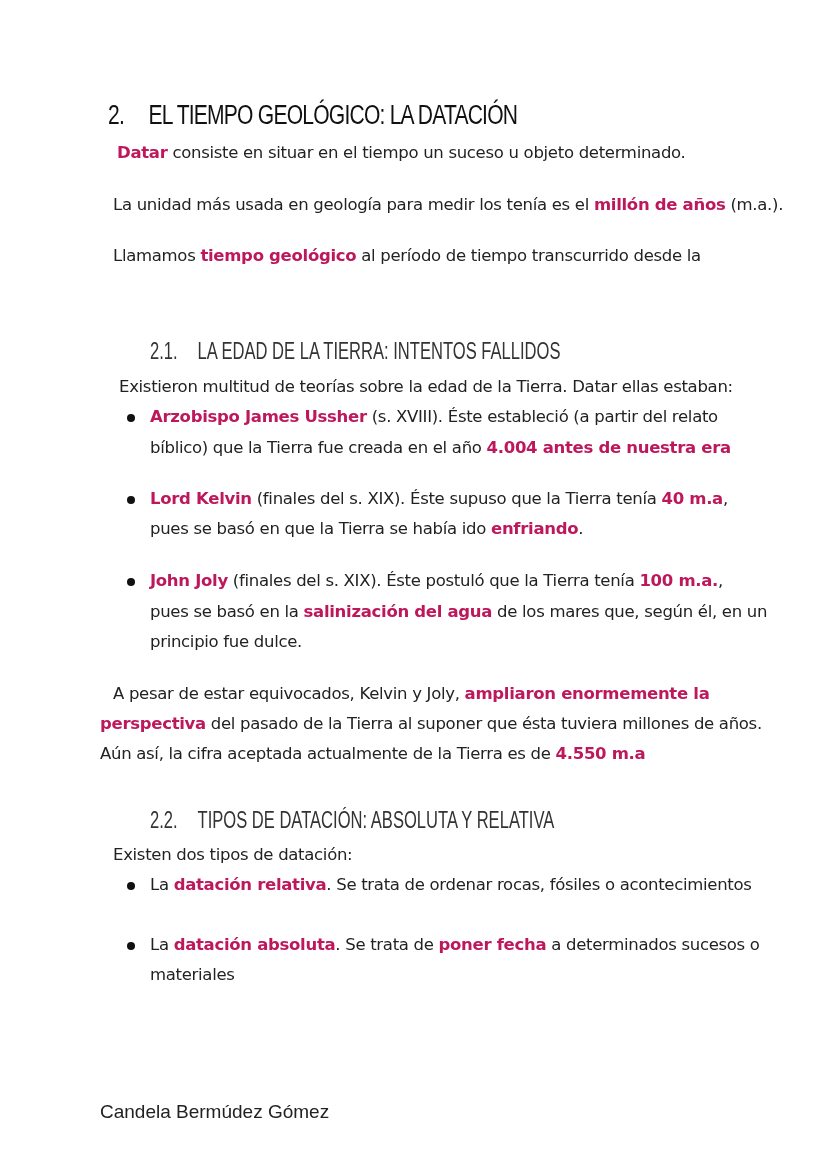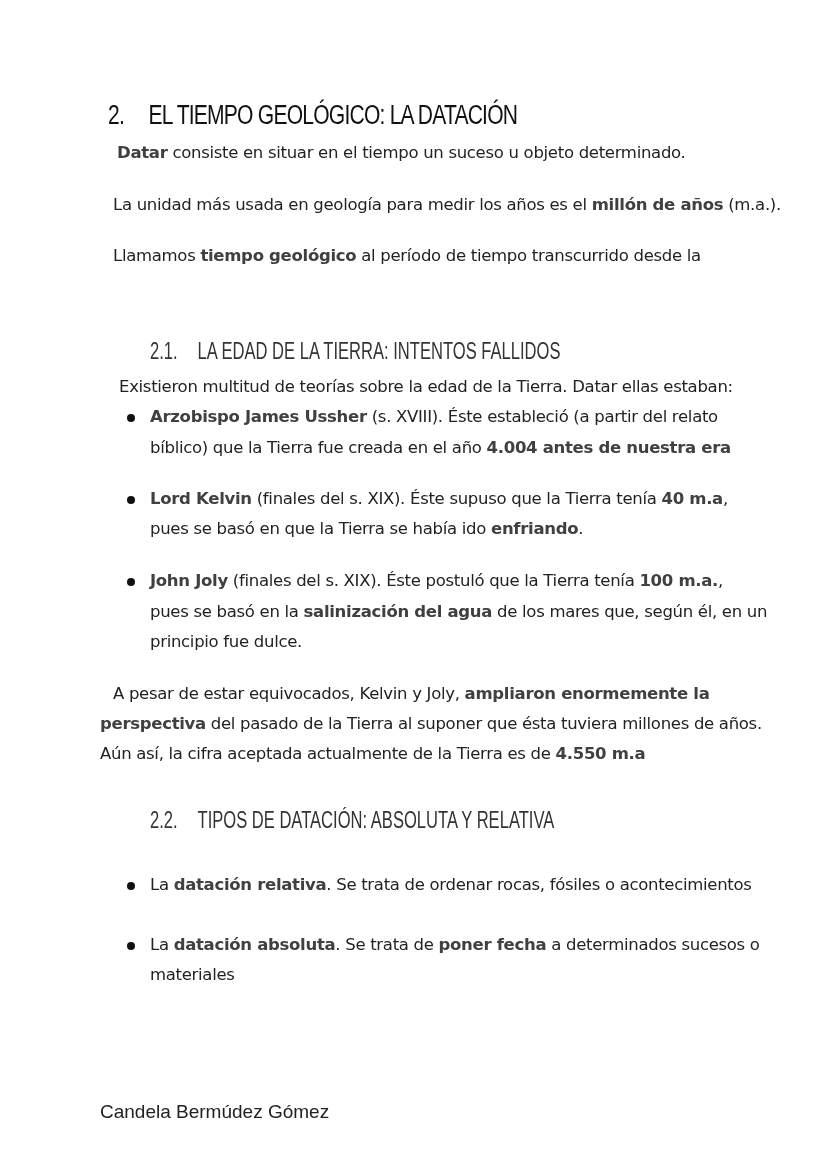--- a/index.html
+++ b/index.html
@@ -9,40 +9,40 @@
     .h1 { position: absolute; left: 108px; top: 100px; font-family: "Liberation Sans Narrow", "Liberation Sans", sans-serif;
           font-size: 27px; letter-spacing: -1px; transform: scaleX(0.78); transform-origin: left center;
           color: #111; white-space: nowrap; }
     .h1 .num { display: inline-block; width: 52px; }
     .h2 { position: absolute; left: 150px; font-family: "Liberation Sans", sans-serif;
           font-size: 23px; transform: scaleX(0.72); transform-origin: left center; color: #333;
           white-space: nowrap; font-weight: normal; letter-spacing: 0px; }
     .h2 .num { display: inline-block; width: 66px; }
     .p { position: absolute; font-size: 16.5px; line-height: 30px; color: #222;
          font-family: "DejaVu Sans", sans-serif; white-space: nowrap; letter-spacing: -0.3px; }
-    .p b { font-weight: bold; color: #404040; }
+    .p b { font-weight: bold; color: #be185d; }
     .bullet { position: absolute; width: 8px; height: 8px; border-radius: 50%; background: #111; }
     .footer { position: absolute; left: 100px; top: 1101px; font-family: "Liberation Sans", sans-serif;
               font-size: 19px; color: #222; }
   </style>
 </head>
 <body>
 
 <div class="page">
 
   <div class="h1">
     <span class="num">2.</span><span>EL TIEMPO GEOLÓGICO: LA DATACIÓN</span>
   </div>
 
   <div class="p" style="left:117px; top:138px;">
     <b>Datar</b><span> consiste en situar en el tiempo un suceso u objeto determinado.</span>
   </div>
 
   <div class="p" style="left:113px; top:190px;">
-    <span>La unidad más usada en geología para medir los años es el </span><b>millón de años</b><span> (m.a.).</span>
+    <span>La unidad más usada en geología para medir los tenía es el </span><b>millón de años</b><span> (m.a.).</span>
   </div>
 
   <div class="p" style="left:113px; top:241px;">
     <span>Llamamos </span><b>tiempo geológico</b><span> al período de tiempo transcurrido desde la</span>
   </div>
 
   <div class="h2" style="top:338px;">
     <span class="num">2.1.</span><span>LA EDAD DE LA TIERRA: INTENTOS FALLIDOS</span>
   </div>
 
@@ -80,20 +80,21 @@
     <b>perspectiva</b><span> del pasado de la Tierra al suponer que ésta tuviera millones de años.</span>
   </div>
   <div class="p" style="left:100px; top:739px;">
     <span>Aún así, la cifra aceptada actualmente de la Tierra es de </span><b>4.550 m.a</b>
   </div>
 
   <div class="h2" style="top:807px;">
     <span class="num">2.2.</span><span>TIPOS DE DATACIÓN: ABSOLUTA Y RELATIVA</span>
   </div>
 
+  <div class="p" style="left:113px; top:840px;">Existen dos tipos de datación:</div>
 
   <div class="bullet" style="left:127px; top:882px;"></div>
   <div class="p" style="left:150px; top:870px;">
     <span>La </span><b>datación relativa</b><span>. Se trata de ordenar rocas, fósiles o acontecimientos</span>
   </div>
 
   <div class="bullet" style="left:127px; top:942px;"></div>
   <div class="p" style="left:150px; top:930px;">
     <span>La </span><b>datación absoluta</b><span>. Se trata de </span><b>poner fecha</b><span> a determinados sucesos o</span>
   </div>

